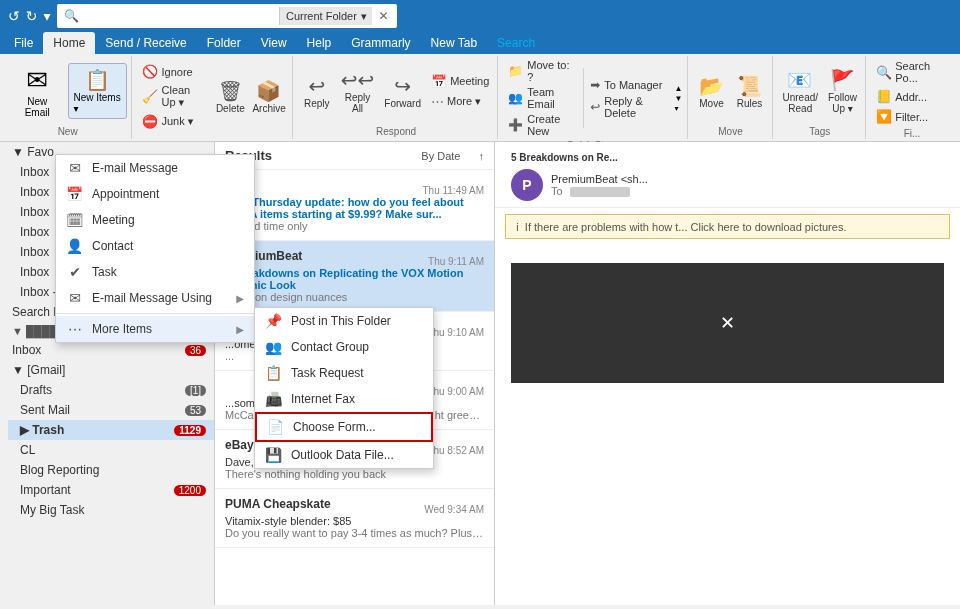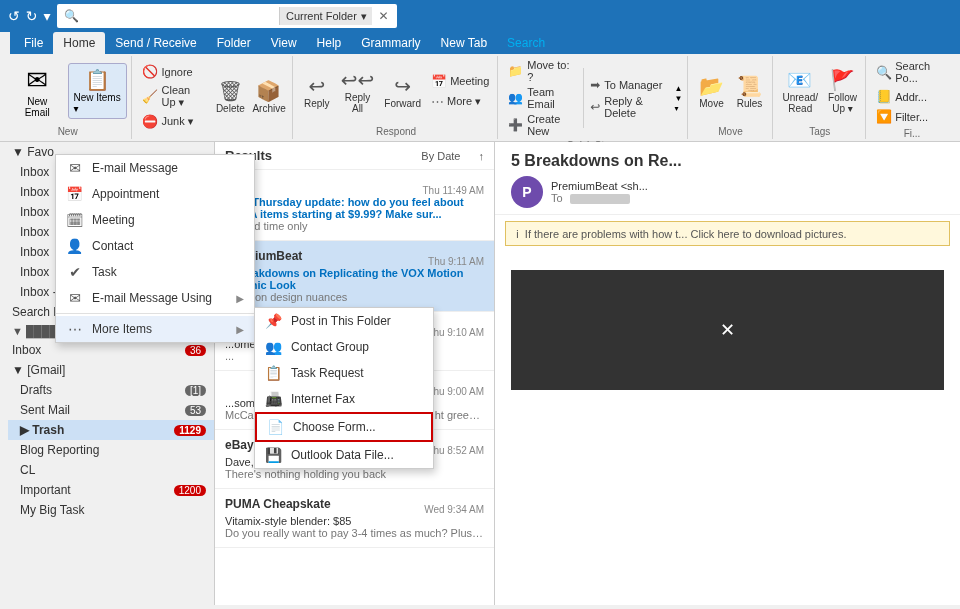--- a/index.html
+++ b/index.html
@@ -52,21 +52,20 @@
       font-size: 12px;
     }
 
     
     .ribbon-tabs {
       background: #1e72b8;
       display: flex;
       padding: 0 4px;
       height: 22px;
       align-items: flex-end;
-      margin-left: 10px;
     }
     .ribbon-tab {
       padding: 3px 10px;
       font-size: 12px;
       color: white;
       cursor: pointer;
       height: 22px;
       display: flex;
       align-items: center;
     }
@@ -214,21 +213,21 @@
     
     .reading-pane {
       flex: 1;
       background: white;
       overflow: hidden;
     }
     .reading-pane-header {
       padding: 10px 16px 6px;
       border-bottom: 1px solid #eee;
     }
-    .reading-title { font-size: 16px; font-weight: bold; color: #333; }
+    .reading-title { font-size: 10px; font-weight: bold; color: #333; }
     .reading-sender { display: flex; align-items: center; gap: 8px; margin-top: 6px; }
     .avatar {
       width: 32px; height: 32px; border-radius: 50%;
       background: #6e4bac; color: white;
       display: flex; align-items: center; justify-content: center;
       font-size: 14px; font-weight: bold; flex-shrink: 0;
     }
     .reading-from { font-size: 11px; color: #333; }
     .reading-to { font-size: 11px; color: #777; }
     .reading-info-bar {
@@ -555,24 +554,24 @@
         <span class="sidebar-count">53</span>
       </div>
       <div class="sidebar-item bold selected">
         <span style="display:flex;align-items:center;gap:3px;">
           <span>▶</span>
           <span>Trash</span>
         </span>
         <span class="sidebar-count red">1129</span>
       </div>
       <div class="sidebar-item">
+        <span>CL</span>
+      </div>
+      <div class="sidebar-item">
         <span>Blog Reporting</span>
-      </div>
-      <div class="sidebar-item">
-        <span>CL</span>
       </div>
       <div class="sidebar-item">
         <span>Important</span>
         <span class="sidebar-count red">1200</span>
       </div>
       <div class="sidebar-item">
         <span>My Big Task</span>
       </div>
     </div>
   </div>

